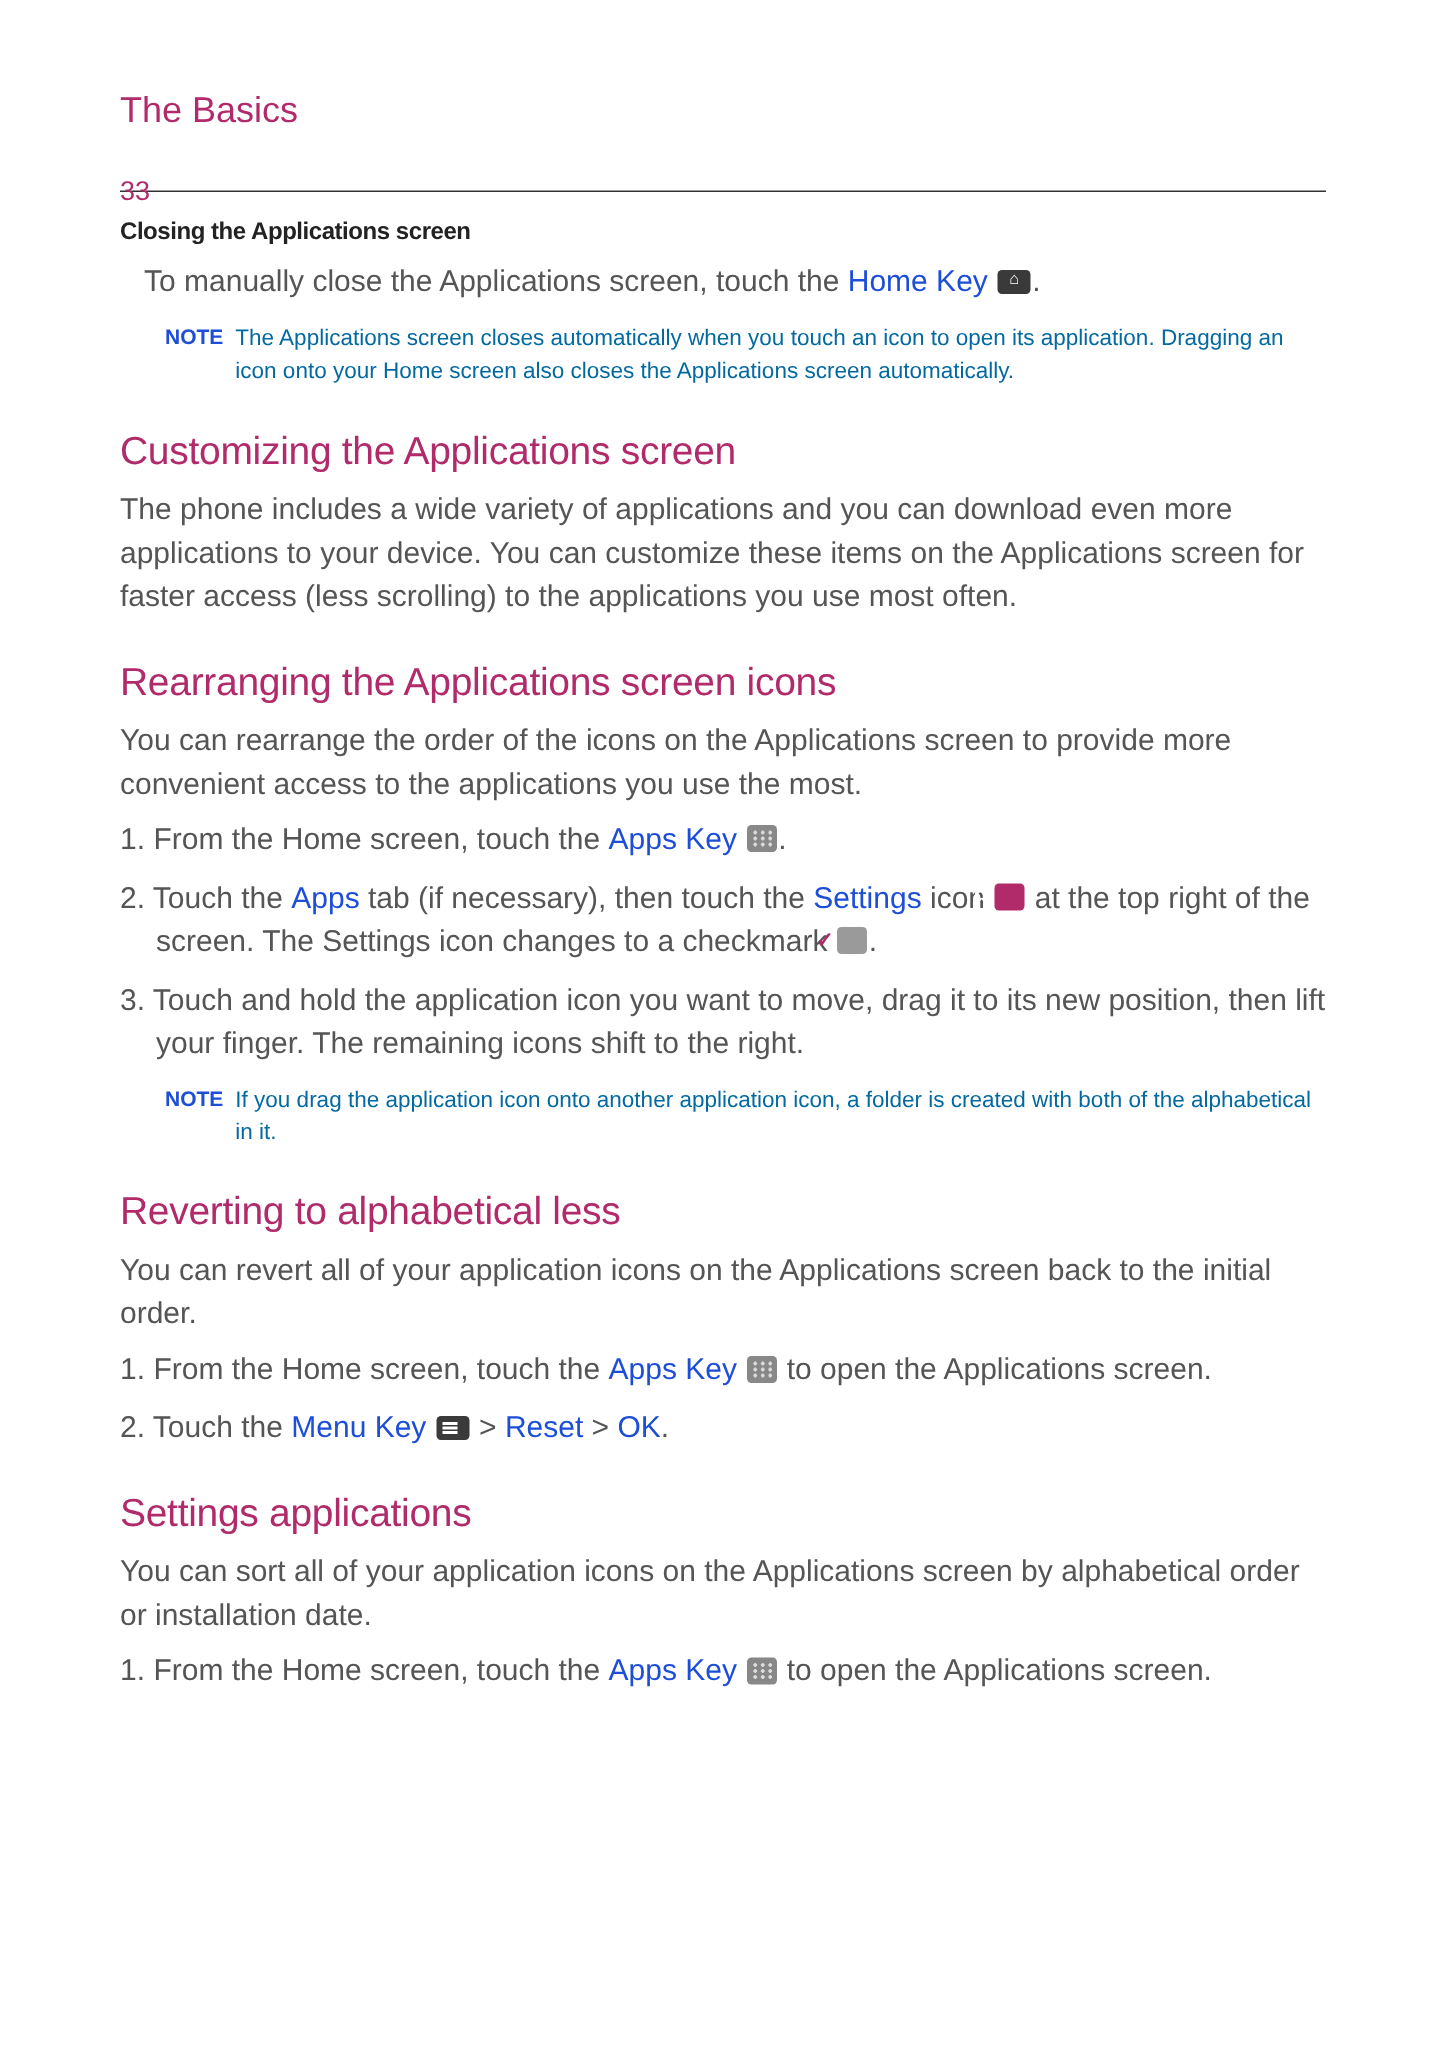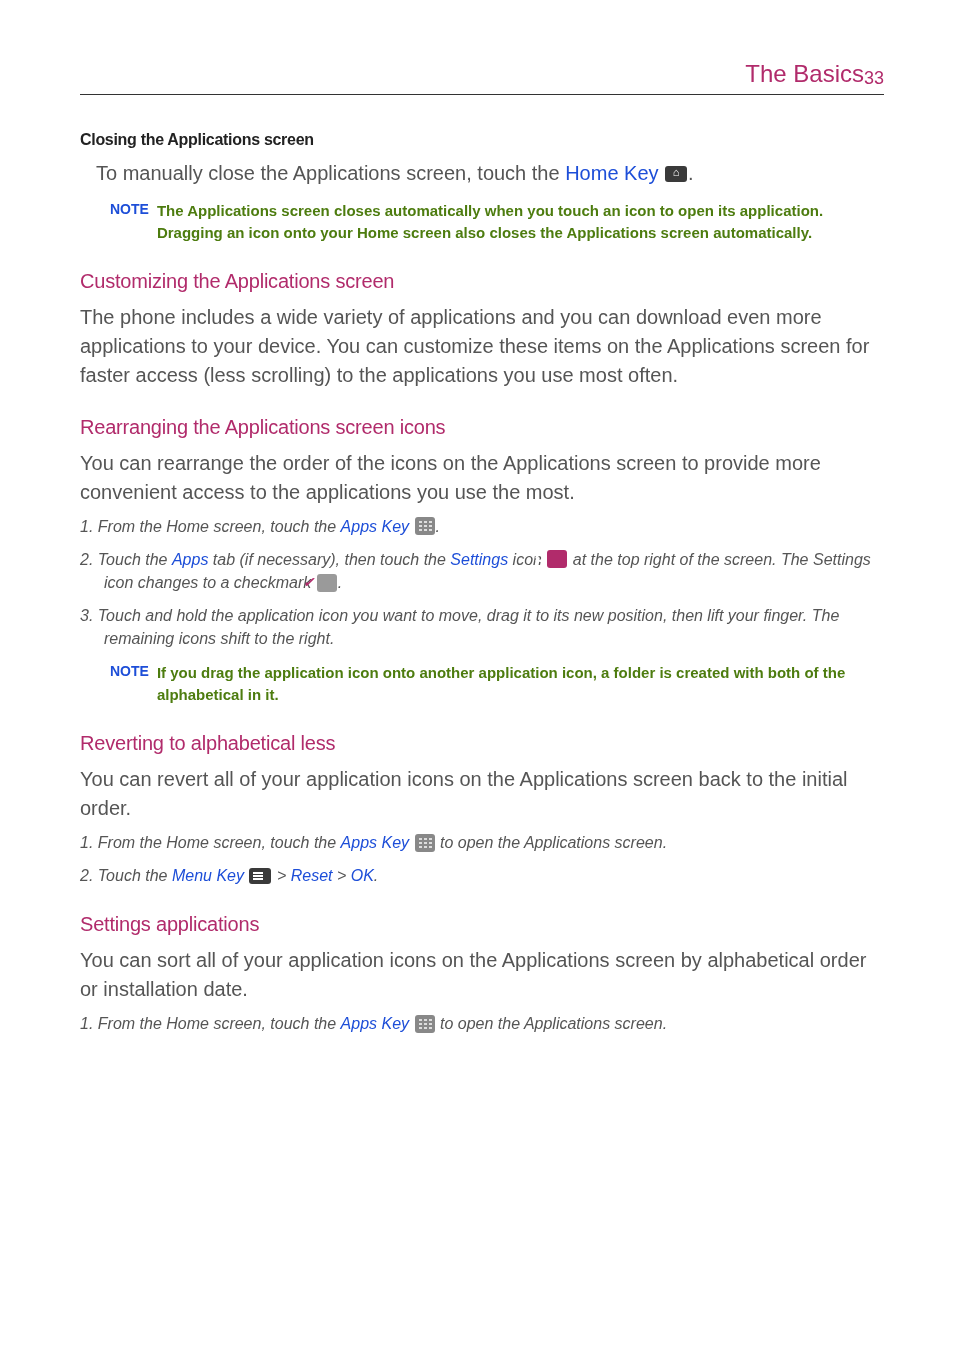--- a/index.html
+++ b/index.html
@@ -8,44 +8,46 @@
     font-family: "Helvetica Neue", Helvetica, Arial, sans-serif;
     color: #555;
     padding: 60px 70px 60px 80px;
   }
   .header {
     display: flex;
     justify-content: flex-end;
     align-items: baseline;
     border-bottom: 1.5px solid #333;
     padding-bottom: 6px;
-    margin-bottom: 36px;
+    margin-bottom: 18px;
+    gap: 12px;
+    flex-direction: column;
   }
   .header .section-title {
     color: #b12b6b;
     font-size: 24px;
     font-weight: 400;
   }
   .header .page-num {
     color: #b12b6b;
     font-size: 18px;
     font-weight: 400;
     position: relative;
-    top: 2px;
+    top: 17px;
   }
   .h-black {
     color: #222;
     font-size: 16px;
     font-weight: 700;
     margin-bottom: 10px;
     letter-spacing: -0.3px;
   }
   .h-red {
     color: #b12b6b;
-    font-size: 20px;
+    font-size: 26px;
     font-weight: 400;
     margin-top: 26px;
     margin-bottom: 10px;
     letter-spacing: -0.2px;
   }
   .body-text {
     color: #555;
     font-size: 20px;
     line-height: 1.45;
     margin-bottom: 6px;
@@ -54,51 +56,50 @@
   .body-text.indent { padding-left: 16px; }
   .bold-dark { color: #1d4ed8; font-weight: 500; }
   ol.steps {
     list-style: none;
     counter-reset: step;
     margin-top: 8px;
   }
   ol.steps > li {
     counter-increment: step;
     color: #555;
-    font-size: 16px;
+    font-size: 20px;
     line-height: 1.45;
     font-weight: 300;
     padding-left: 24px;
     text-indent: -24px;
     margin-bottom: 10px;
-    font-style: italic;
   }
   ol.steps > li::before {
     content: counter(step) ". ";
     font-weight: 300;
     color: #555;
   }
   .note-block {
     display: flex;
     margin: 12px 0 10px 0;
     padding-left: 30px;
   }
   .note-label {
     color: #1d4ed8;
     font-size: 14px;
     font-weight: 700;
     flex: 0 0 auto;
     margin-right: 8px;
     padding-top: 1px;
   }
   .note-text {
-    color: #4d7c0f;
+    color: #0369a1;
     font-size: 15px;
     line-height: 1.45;
-    font-weight: 700;
+    font-weight: 400;
   }
   
   .ico {
     display: inline-block;
     vertical-align: middle;
     width: 22px;
     height: 16px;
     border-radius: 3px;
     position: relative;
     top: -1px;

